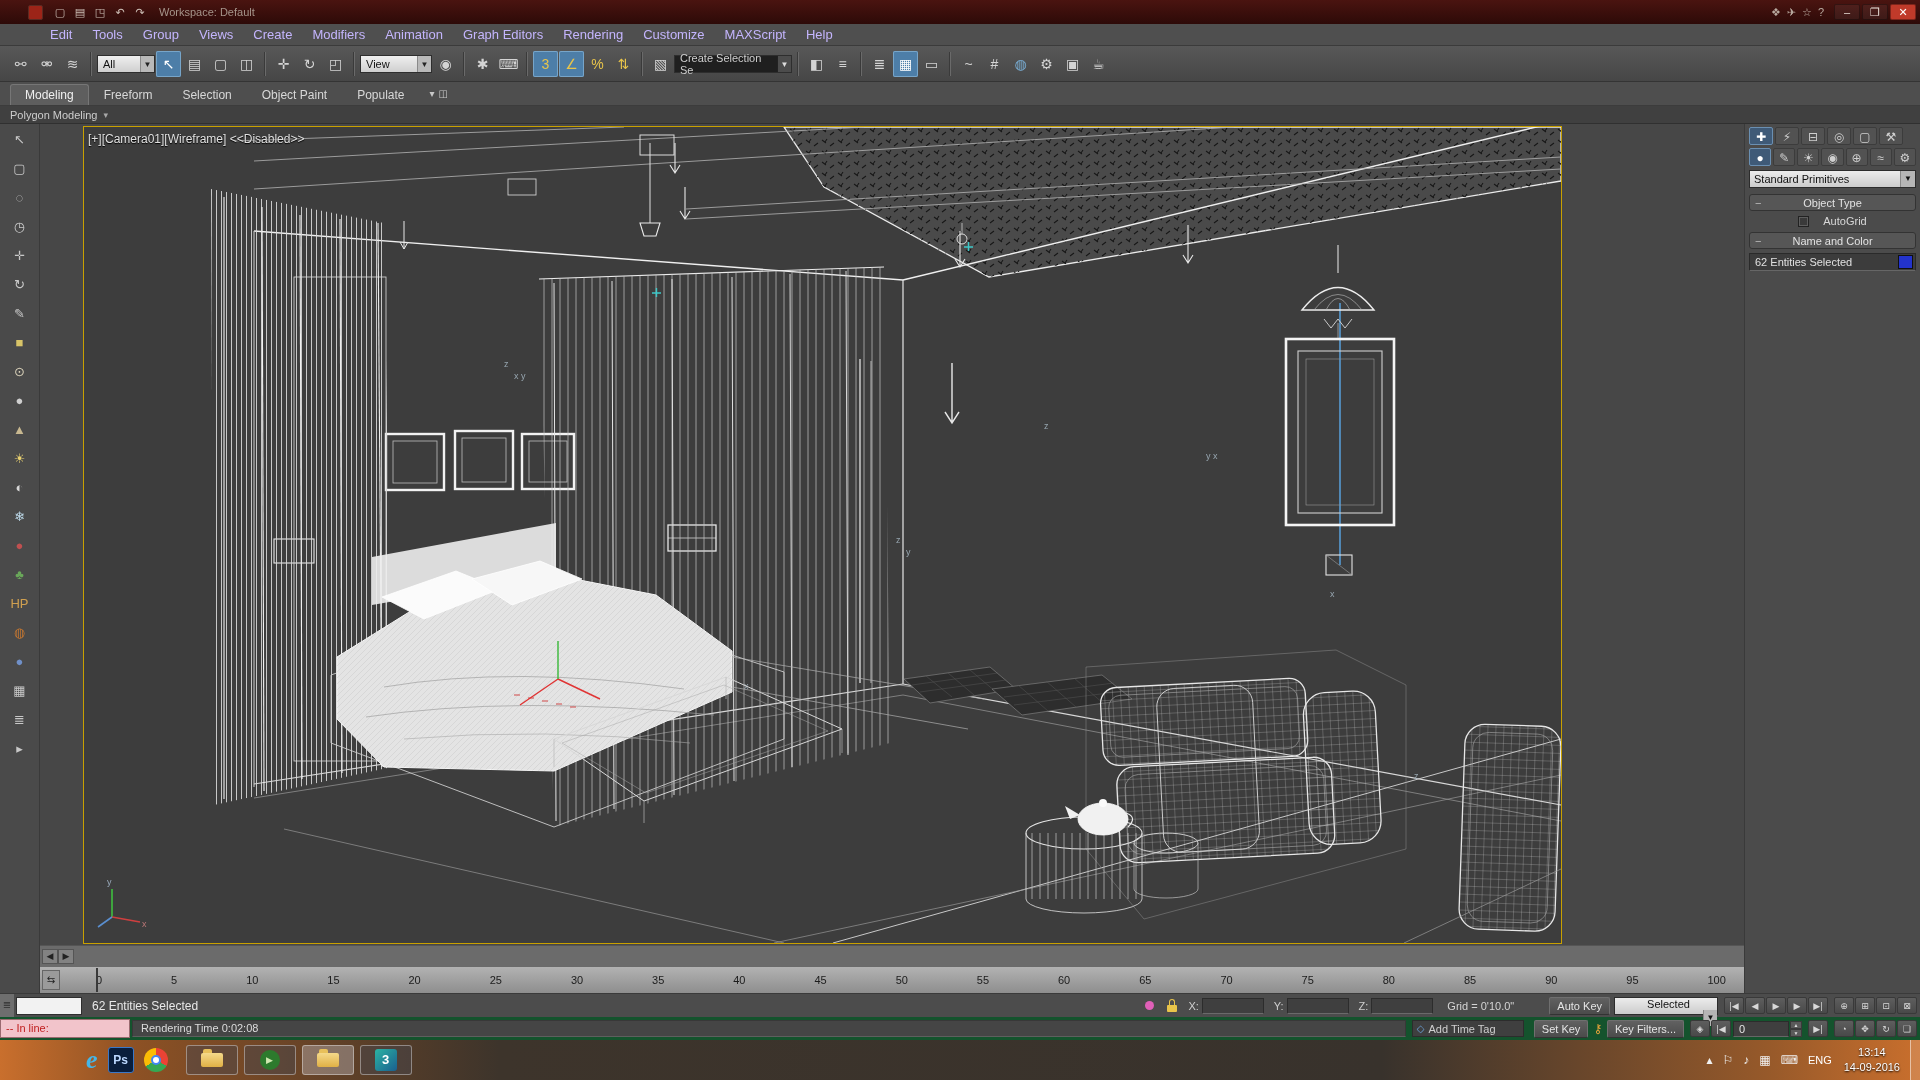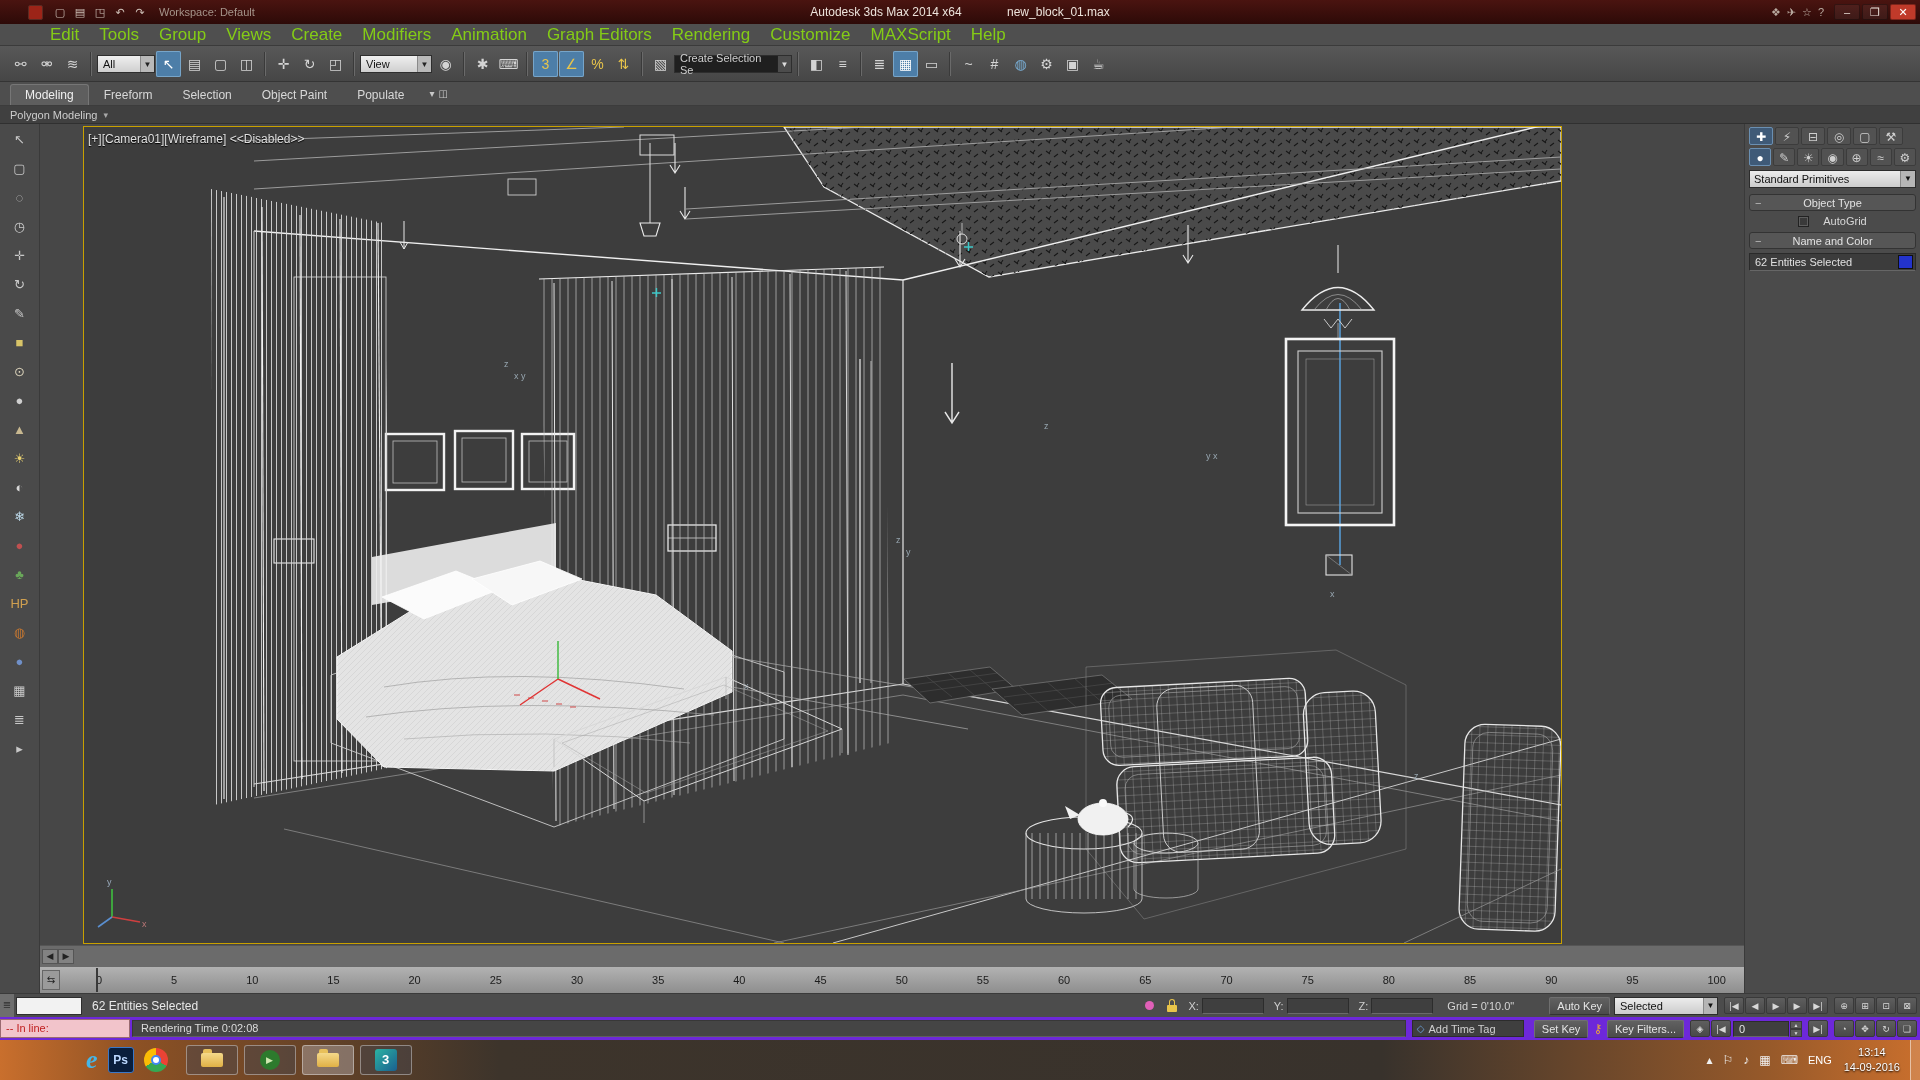--- a/index.html
+++ b/index.html
@@ -17,21 +17,21 @@
   .title-center .fname { margin-left:42px; }
   .info-icons { margin-left:auto; display:flex; gap:6px; margin-right:10px; }
   .info-icons span { color:#b9aaa0; font-size:11px; }
   .winctl { display:flex; gap:2px; }
   .winctl span { width:26px; height:16px; text-align:center; line-height:15px; font-size:11px; color:#e5dcd4;
     background:rgba(255,255,255,.06); border:1px solid rgba(0,0,0,.35); border-radius:2px; }
   .winctl .close { background:#c03a2a; color:#fff; }
 
   
   .menubar { height:22px; background:#4f4f4f; border-bottom:1px solid #3b3b3b; display:flex; align-items:center; padding-left:40px; }
-  .menubar span { padding:0 10px; color:#84cc16; font-size:17px; }
+  .menubar span { padding:0 10px; color:#c4b5fd; font-size:13px; }
 
   
   .toolbar { height:36px; background:linear-gradient(#585858,#464646); border-bottom:1px solid #343434;
     display:flex; align-items:center; padding-left:8px; gap:1px; }
   .tb-group { display:flex; gap:1px; }
   .ticon { width:25px; height:26px; text-align:center; line-height:26px; font-size:14px; color:#d4d4d4; border-radius:2px; }
   .ticon.active { background:#4d7ea8; box-shadow:inset 0 0 0 1px #77a5c9; color:#fff; }
   .tb-div { width:2px; height:24px; border-left:1px solid #3a3a3a; border-right:1px solid #6a6a6a; margin:0 4px; }
   .tb-field { height:18px; background:linear-gradient(#efefef,#cfcfcf); border:1px solid #2e2e2e; color:#111;
     display:flex; align-items:center; font-size:11px; padding-left:5px; }
@@ -90,38 +90,38 @@
   .checkbox { width:11px; height:11px; background:#3a3a3a; border:1px solid #222; box-shadow:inset 0 0 0 1px #5e5e5e; }
   .ot-grid { display:grid; grid-template-columns:1fr 1fr; gap:3px 4px; margin-bottom:10px; }
   .ot-btn { height:18px; background:linear-gradient(#606060,#4a4a4a); border:1px solid #6f6f6f; border-bottom-color:#333;
     border-right-color:#3a3a3a; border-radius:2px; color:#e6e6e6; font-size:11px; text-align:center; line-height:17px; }
   .name-field { height:18px; background:#3c3c3c; border:1px solid #2a2a2a; border-bottom-color:#666; display:flex;
     align-items:center; padding:0 2px 0 5px; color:#e0e0e0; font-size:11px; }
   .swatch { margin-left:auto; width:15px; height:14px; background:#2333cc; border:1px solid #111; }
 
   
   .status-r1 { height:24px; background:#4c4c4c; border-top:1px solid #3a3a3a; display:flex; align-items:center; }
-  .status-r2 { height:23px; background:#6d28d9; display:flex; align-items:center; }
+  .status-r2 { height:23px; background:#14532d; display:flex; align-items:center; }
   .mini-menu { width:14px; height:100%; background:#6e6e6e; color:#2e2e2e; text-align:center; line-height:22px; font-size:10px; }
   .listener-white { width:66px; height:18px; margin-left:2px; background:#f2f2f2; border:1px solid #2e2e2e; }
   .listener-pink { width:130px; height:19px; background:#f2c4cb; border:1px solid #9a6a70; color:#c02020;
     font-size:11px; padding-left:5px; line-height:17px; }
   .sel-status { margin-left:10px; color:#e8e8e8; font-size:12px; }
   .flex-sp { flex:1; }
   .pink-dot { width:9px; height:9px; border-radius:50%; background:#e060b8; margin-left:8px; }
   .lock-wrap { position:relative; width:12px; height:14px; margin-left:12px; }
   .lock-body { position:absolute; bottom:1px; left:1px; width:10px; height:7px; background:#e8c44a; border-radius:1px; }
   .lock-shackle { position:absolute; top:0; left:3px; width:6px; height:6px; border:1.5px solid #e8c44a; border-bottom:none; border-radius:3px 3px 0 0; }
   .coord { display:flex; align-items:center; margin-left:10px; gap:3px; color:#cfcfcf; font-size:11px; }
   .coord .fld { width:62px; height:16px; background:#3f3f3f; border:1px solid #2c2c2c; border-bottom-color:#6a6a6a; }
   .grid-lbl { margin-left:14px; color:#d4d4d4; font-size:11px; width:92px; }
   .sb-btn { height:18px; background:linear-gradient(#616161,#4b4b4b); border:1px solid #6f6f6f; border-bottom-color:#333;
     border-radius:2px; color:#e4e4e4; font-size:11px; text-align:center; display:flex; align-items:center; justify-content:center; padding:0 7px; }
   .sel-dd { margin-left:4px; width:104px; height:18px; background:linear-gradient(#ececec,#cccccc); border:1px solid #2c2c2c;
-    color:#111; font-size:11px; display:flex; align-items:center; padding-left:5px; }
+    color:#111; font-size:11px; display:flex; align-items:center; padding-left:5px;flex-direction:column; }
   .sel-dd .arrow { margin-left:auto; width:14px; height:100%; background:#b5b5b5; border-left:1px solid #888; text-align:center; line-height:16px; font-size:8px; }
   .pb { display:flex; gap:1px; margin-left:6px; }
   .pb span, .nav span { width:20px; height:17px; background:linear-gradient(#5e5e5e,#494949); border:1px solid #393939;
     color:#d8d8d8; font-size:9px; text-align:center; line-height:16px; border-radius:2px; }
   .nav { display:flex; gap:1px; margin-left:6px; margin-right:3px; }
   .prompt { flex:1; height:17px; margin-left:2px; background:#454545; border:1px solid #383838; border-bottom-color:#5e5e5e;
     color:#dcdcdc; font-size:11px; padding-left:8px; line-height:15px; }
   .addtag { width:112px; height:17px; margin-left:6px; background:#3f3f3f; border:1px solid #2c2c2c; color:#cfcfcf;
     font-size:11px; display:flex; align-items:center; gap:4px; padding-left:4px; }
   .addtag .ticon-sm { color:#6aa0d8; font-size:10px; }
@@ -161,24 +161,20 @@
 <div class="titlebar">
   <div class="app-btn"></div>
   <div class="qat">
       <span>▢</span>
       <span>▤</span>
       <span>◳</span>
       <span>↶</span>
       <span>↷</span>
     </div>
   <span class="workspace">Workspace: Default</span>
-  <div class="title-center">
-    <span>Autodesk 3ds Max  2014 x64</span>
-    <span class="fname">new_block_01.max</span>
-  </div>
   <div class="info-icons">
       <span>❖</span>
       <span>✈</span>
       <span>☆</span>
       <span>?</span>
     </div>
   <div class="winctl">
     <span>–</span>
     <span>❐</span>
     <span class="close">✕</span>

